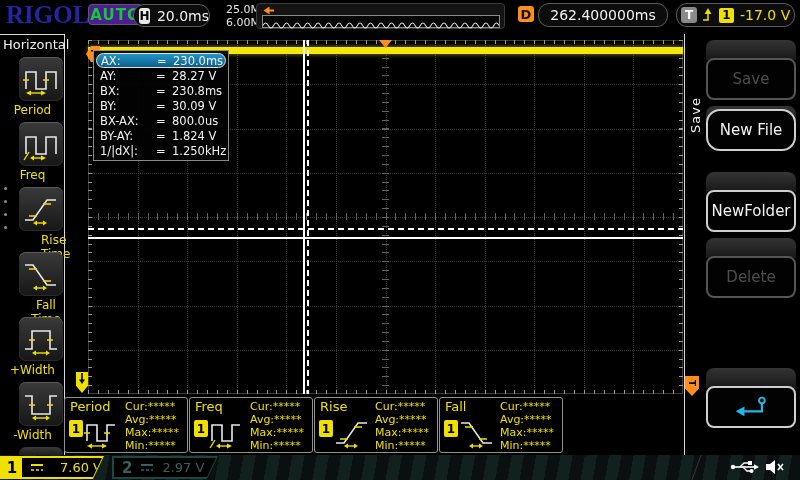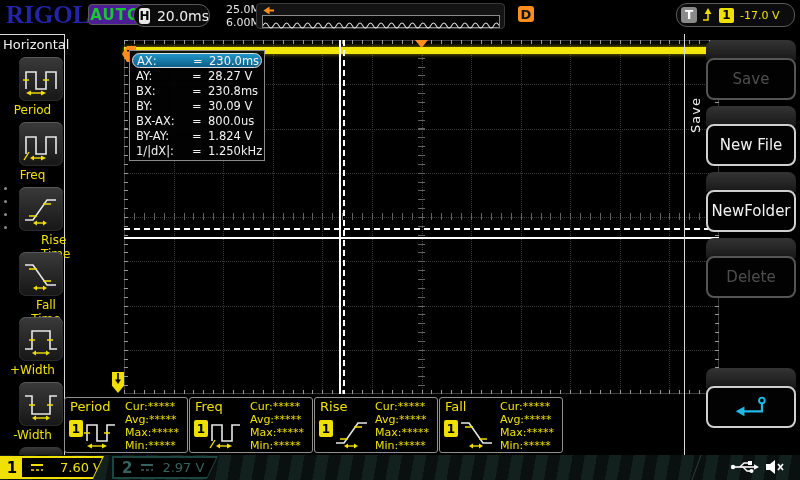--- a/index.html
+++ b/index.html
@@ -17,32 +17,32 @@
   .h-val { color:#f0f0f0; font-size:14px; margin-left:7px; }
   .acq { left:226px; top:3px; color:#e8e8e8; font-size:11px; line-height:13px; }
   .wavebar { left:256px; top:3px; width:249px; height:26px; background:#141414; border:1px solid #3a3a3a; border-radius:4px; }
   .wavestrip { left:5px; top:11px; width:238px; height:13px; border:1px solid #8a8a8a; background:#060606; }
   .d-badge { left:518px; top:6px; width:16px; height:16px; background:#ff8e1e; border-radius:3px; color:#141414; font-weight:bold; font-size:13px; display:flex; align-items:center; justify-content:center; }
   .d-pill { left:538px; top:3px; width:130px; height:24px; justify-content:center; }
   .d-val { color:#f2f2f2; font-size:14px; }
   .t-pill { left:676px; top:3px; width:119px; height:24px; }
   .t-badge { width:16px; height:16px; margin-left:4px; background:#8a8a8a; border-radius:3px; color:#fff; font-weight:bold; font-size:12px; display:flex; align-items:center; justify-content:center; }
   .t-ch-badge { width:15px; height:15px; margin-left:5px; background:#f0e000; border-radius:2px; color:#000; font-weight:bold; font-size:12px; display:flex; align-items:center; justify-content:center; }
-  .t-level { color:#f0e000; font-size:11px; margin-left:6px; }
+  .t-level { color:#f0e000; font-size:14px; margin-left:6px; }
 
   
   .lm-title { left:3px; top:37px; color:#f0f0f0; font-size:13px; }
   .lm-topline { left:0; top:34px; width:65px; height:1px; background:#d8d8d8; }
   .lm-vline { left:64px; top:34px; width:1px; height:421px; background:#d8d8d8; }
   .mi-box { left:19px; width:44px; height:44px; background:linear-gradient(180deg,#3a3a3a,#161616); border-radius:7px; box-shadow: inset 0 1px 0 #5a5a5a, inset 0 0 0 1px #2a2a2a; display:flex; align-items:center; justify-content:center; }
   .mi-label { left:0; width:65px; text-align:center; color:#f0e000; font-size:12px; }
   .page-dot { left:4px; width:3px; height:3px; border-radius:50%; background:#8a8a8a; }
 
   
-  #grat { left:88px; top:40px; width:595px; height:354px; background:#000; box-shadow: inset 0 0 0 1px #3c3c3c; margin-left: 36px; }
+  #grat { left:88px; top:40px; width:595px; height:354px; background:#000; box-shadow: inset 0 0 0 1px #3c3c3c; }
   .gv { top:0; bottom:0; width:0; border-left:1px dotted #383838; }
   .gh { left:0; right:0; height:0; border-top:1px dotted #383838; }
   .ctH { left:0; right:0; top:173px; height:7px; background:repeating-linear-gradient(to right,#636363 0 1px,transparent 1px 9.917px); }
   .ctV { top:0; bottom:0; left:294px; width:7px; background:repeating-linear-gradient(to bottom,#636363 0 1px,transparent 1px 8.85px); }
   .etT { left:0; right:0; top:0; height:4px; background:repeating-linear-gradient(to right,#999 0 1px,transparent 1px 9.917px); }
   .etB { left:0; right:0; bottom:0; height:4px; background:repeating-linear-gradient(to right,#999 0 1px,transparent 1px 9.917px); }
   .etL { top:0; bottom:0; left:0; width:4px; background:repeating-linear-gradient(to bottom,#999 0 1px,transparent 1px 8.85px); }
   .etR { top:0; bottom:0; right:0; width:4px; background:repeating-linear-gradient(to bottom,#999 0 1px,transparent 1px 8.85px); }
   .trace1 { left:0; right:0; top:7px; height:7px; background:#f2e60a; box-shadow:0 0 5px rgba(255,240,20,.55); }
   .cur-v-solid { left:215px; top:0; width:2px; height:354px; background:#fff; }
@@ -120,20 +120,23 @@
       <path d="M11 3.4 H6.5 V0.5 L0.5 4.5 L6.5 8.5 V5.6 H11 Z" fill="#ff8e1e"></path>
     </svg>
     <div class="abs wavestrip">
       <svg width="236" height="11" viewBox="0 0 270 13" preserveAspectRatio="none">
         <path d="M0 6.5 Q3 0.5 6 6.5 T12 6.5 T18 6.5 T24 6.5 T30 6.5 T36 6.5 T42 6.5 T48 6.5 T54 6.5 T60 6.5 T66 6.5 T72 6.5 T78 6.5 T84 6.5 T90 6.5 T96 6.5 T102 6.5 T108 6.5 T114 6.5 T120 6.5 T126 6.5 T132 6.5 T138 6.5 T144 6.5 T150 6.5 T156 6.5 T162 6.5 T168 6.5 T174 6.5 T180 6.5 T186 6.5 T192 6.5 T198 6.5 T204 6.5 T210 6.5 T216 6.5 T222 6.5 T228 6.5 T234 6.5 T240 6.5 T246 6.5 T252 6.5 T258 6.5 T264 6.5 T270 6.5" fill="none" stroke="#e0e0e0" stroke-width="1.2"></path>
       </svg>
     </div>
   </div>
 
   <div class="abs d-badge">D</div>
+  <div class="abs pill d-pill">
+    <span class="d-val">262.400000ms</span>
+  </div>
 
   <div class="abs pill t-pill">
     <span class="t-badge">T</span>
     <svg style="margin-left:5px;" width="12" height="16" viewBox="0 0 12 16">
       <path d="M1 13 H6 V5" stroke="#f0e000" stroke-width="1.5" fill="none"></path>
       <path d="M6 1 L2.6 7 H9.4 Z" fill="#f0e000"></path>
     </svg>
     <span class="t-ch-badge">1</span>
     <span class="t-level">-17.0 V</span>
   </div>
@@ -300,21 +303,21 @@
     </div>
   </div>
 
   <div class="abs rm-vline"></div>
   <div class="abs rm-tab">Save</div>
 
   <div class="abs rm-cap" style="top:40px;"></div>
   <div class="abs rm-btn off" style="top:58px;">Save</div>
 
   <div class="abs rm-cap" style="top:106px;"></div>
-  <div class="abs rm-btn on" style="top:124px;">New File</div>
+  <div class="abs rm-btn on" style="top:109px;border-radius:14px;">New File</div>
 
   <div class="abs rm-cap" style="top:172px;"></div>
   <div class="abs rm-btn on" style="top:190px;">NewFolder</div>
 
   <div class="abs rm-cap" style="top:238px;"></div>
   <div class="abs rm-btn off" style="top:256px;">Delete</div>
 
   <div class="abs rm-cap" style="top:368px;"></div>
   <div class="abs rm-btn on" style="top:386px;">
     <svg width="48" height="24" viewBox="0 0 34 22">

